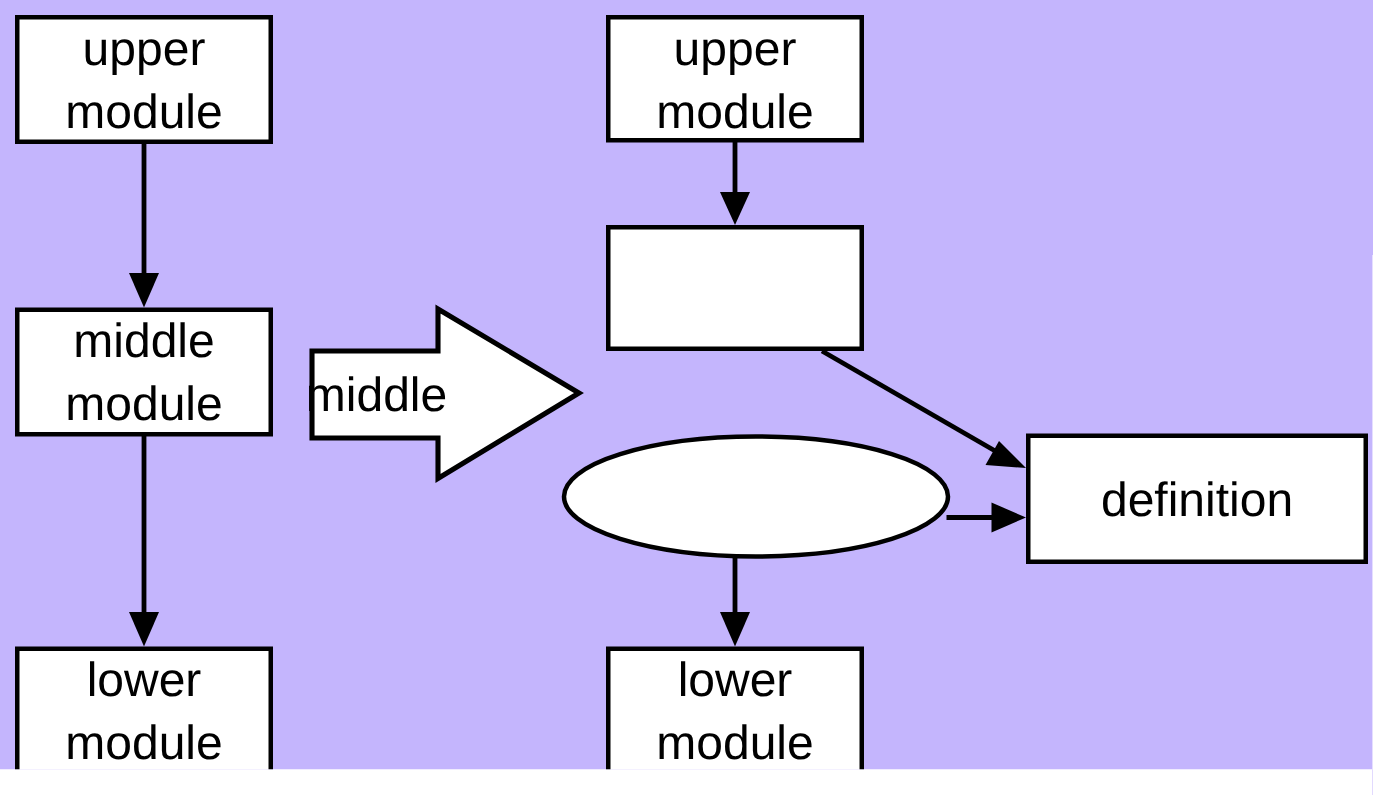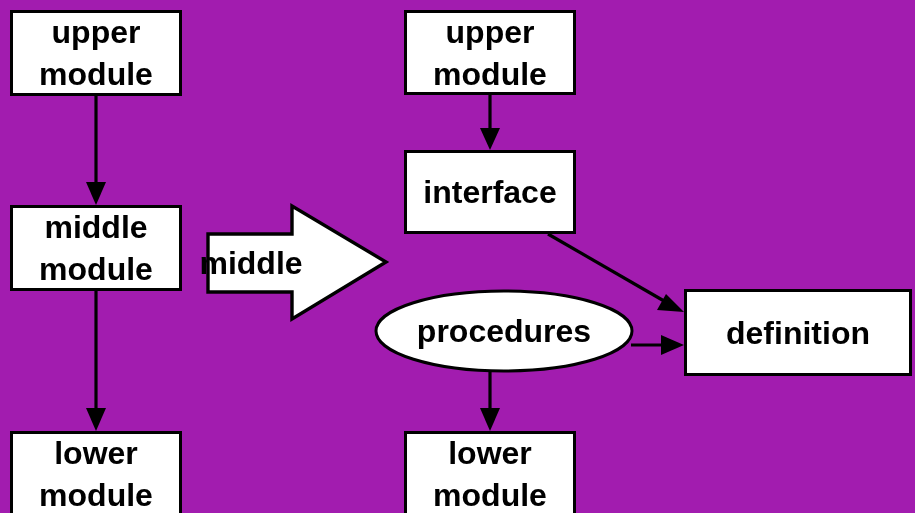--- a/index.html
+++ b/index.html
@@ -8,23 +8,22 @@
     padding: 0;
     background: #ffffff;
   }
   body {
     font-family: "Liberation Sans", sans-serif;
   }
   #diagram-root {
     position: relative;
     width: 915px;
     height: 513px;
-    background: #a21caf;
+    background: #c4b5fd;
     overflow: hidden;
-    font-weight: bold;
   }
   #diagram-svg {
     position: absolute;
     top: 0;
     left: 0;
     width: 915px;
     height: 530px;
     display: block;
   }
   .node-shape {
@@ -131,27 +130,21 @@
 
   <div class="node-label label-divide" style="left:208px; top:234px; width:86px; height:58px;">
     <span>middle</span>
   </div>
 
   <div class="node-label" style="left:405px; top:11px; width:170px; height:83px;">
     <span>upper</span>
     <span>module</span>
   </div>
 
-  <div class="node-label" style="left:405px; top:151px; width:170px; height:82px;">
-    <span>interface</span>
-  </div>
 
-  <div class="node-label" style="left:376px; top:291px; width:256px; height:80px;">
-    <span>procedures</span>
-  </div>
 
   <div class="node-label" style="left:685px; top:290px; width:226px; height:85px;">
     <span>definition</span>
   </div>
 
   <div class="node-label" style="left:405px; top:432px; width:170px; height:84px;">
     <span>lower</span>
     <span>module</span>
   </div>
 

